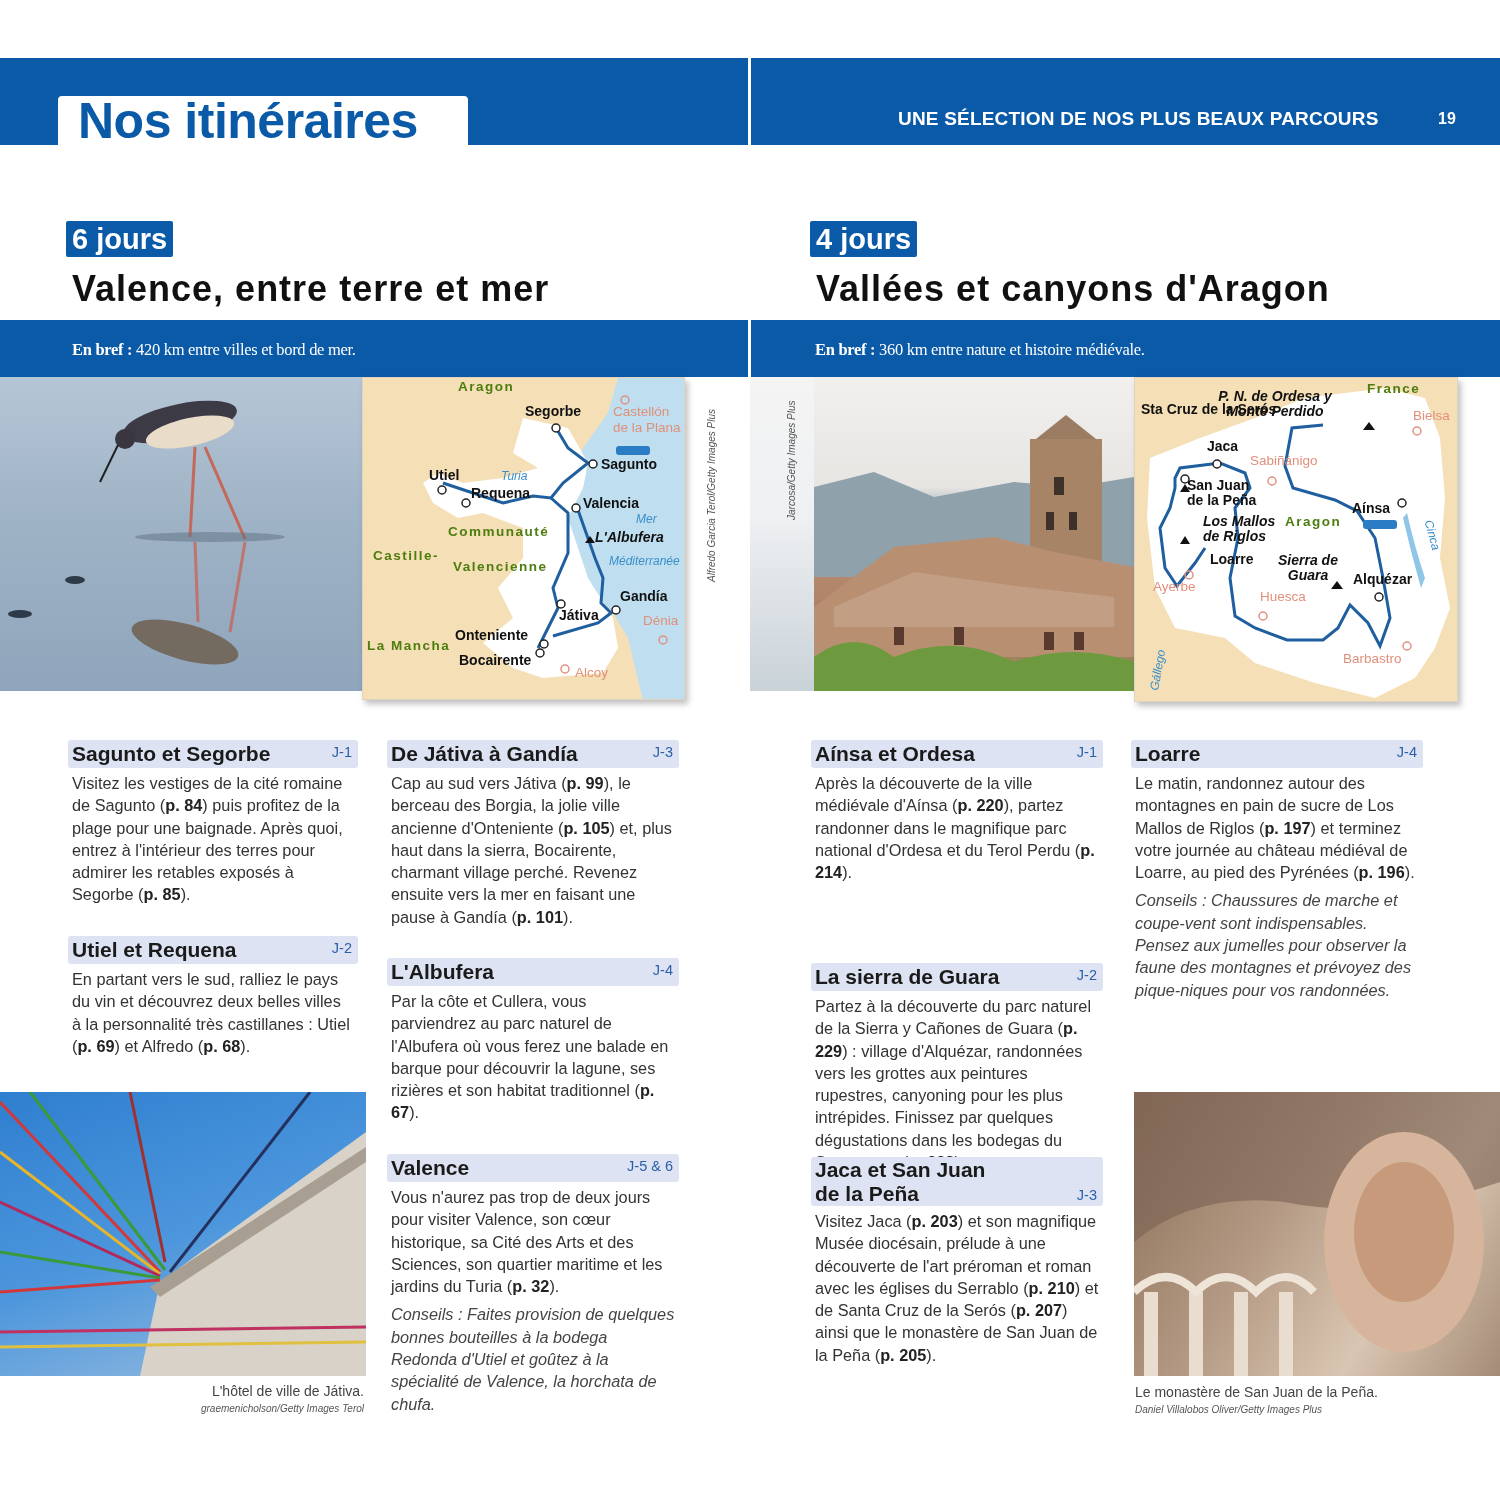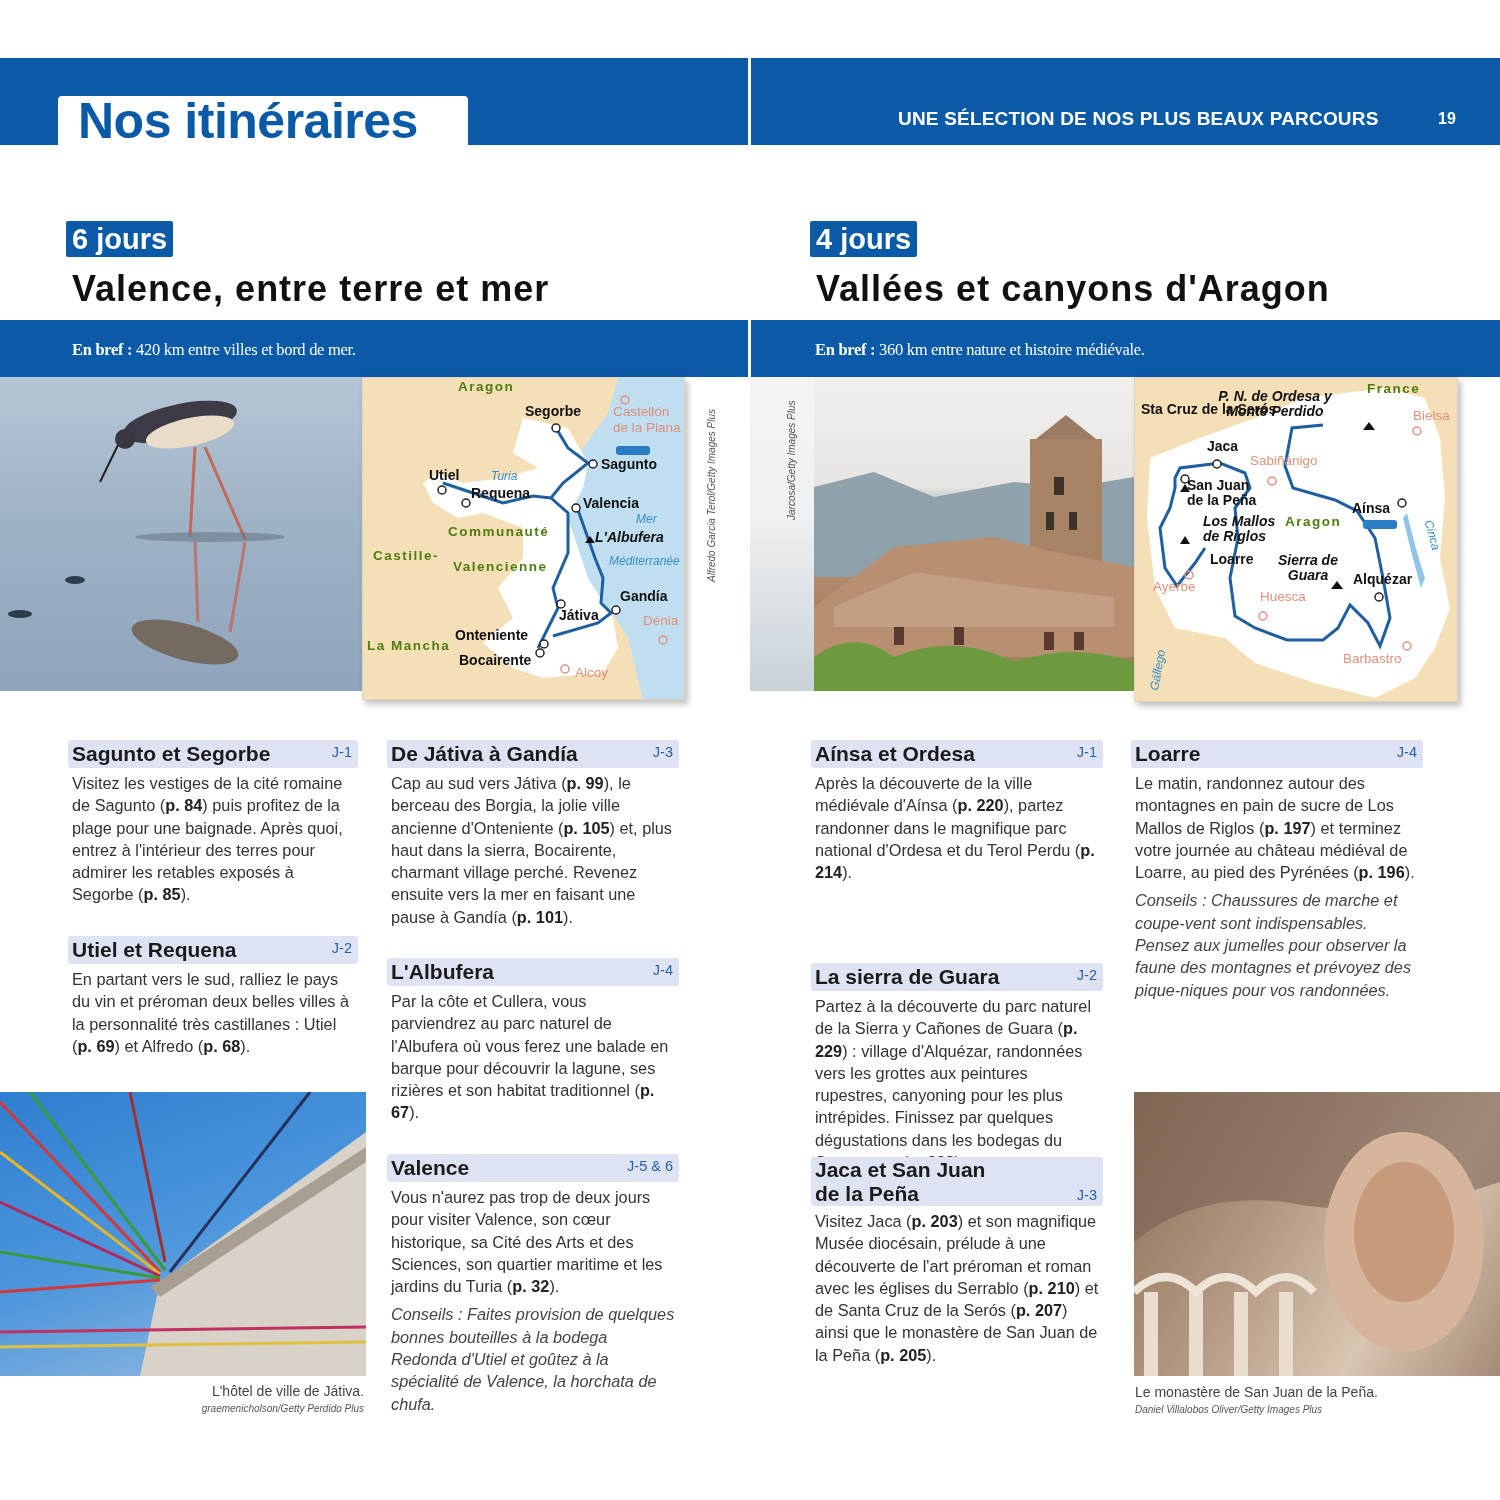--- a/index.html
+++ b/index.html
@@ -141,21 +141,21 @@
   <div class="map-label" style="left:220px; top:118px;">Valencia</div>
   <div class="map-label italic" style="left:232px; top:152px;">L'Albufera</div>
   <div class="map-label" style="left:257px; top:211px;">Gandía</div>
   <div class="map-label" style="left:196px; top:230px;">Játiva</div>
   <div class="map-label" style="left:92px; top:250px;">Onteniente</div>
   <div class="map-label" style="left:96px; top:275px;">Bocairente</div>
   <div class="map-city" style="left:250px; top:27px;">Castellón</div>
   <div class="map-city" style="left:250px; top:43px;">de la Plana</div>
   <div class="map-city" style="left:280px; top:236px;">Dénia</div>
   <div class="map-city" style="left:212px; top:288px;">Alcoy</div>
-  <div class="map-water" style="left:128px; top:91px;">Turia</div>
+  <div class="map-water" style="left:138px; top:91px;">Turia</div>
   <div class="map-water" style="left:273px; top:134px;">Mer</div>
   <div class="map-water" style="left:246px; top:176px;">Méditerranée</div>
 </div>
 <div class="abs credit-vert" style="left:706px; top:582px;">Alfredo Garcia Terol/Getty Images Plus</div>
 
 <div class="abs fade-strip"></div>
 <div class="abs credit-vert" style="left:786px; top:520px;">Jarcosa/Getty Images Plus</div>
 <div class="abs photo town-photo">
   <svg width="320" height="314" viewBox="0 0 320 314">
     <path d="M0 110 L60 95 L120 120 L200 105 L260 110 L320 100 L320 200 L0 200 Z" fill="#8fa1ab"></path>
@@ -231,21 +231,21 @@
     <span>Visitez les vestiges de la cité romaine de Sagunto (</span><b>p. 84</b><span>) puis profitez de la plage pour une baignade. Après quoi, entrez à l'intérieur des terres pour admirer les retables exposés à Segorbe (</span><b>p. 85</b><span>).</span>
   </div>
 </div>
 
 <div class="abs" style="left:68px; top:936px; width:290px;">
   <div class="day-head" style="position:relative;">
     <span class="name">Utiel et Requena</span>
     <span class="day">J-2</span>
   </div>
   <div class="day-body" style="padding:4px 4px 0;">
-    <span>En partant vers le sud, ralliez le pays du vin et préroman deux belles villes à la personnalité très castillanes : Utiel (</span><b>p. 69</b><span>) et Alfredo (</span><b>p. 68</b><span>).</span>
+    <span>En partant vers le sud, ralliez le pays du vin et découvrez deux belles villes à la personnalité très castillanes : Utiel (</span><b>p. 69</b><span>) et Alfredo (</span><b>p. 68</b><span>).</span>
   </div>
 </div>
 
 <div class="abs" style="left:387px; top:740px; width:292px;">
   <div class="day-head" style="position:relative;">
     <span class="name">De Játiva à Gandía</span>
     <span class="day">J-3</span>
   </div>
   <div class="day-body" style="padding:4px 4px 0;">
     <span>Cap au sud vers Játiva (</span><b>p. 99</b><span>), le berceau des Borgia, la jolie ville ancienne d'Onteniente (</span><b>p. 105</b><span>) et, plus haut dans la sierra, Bocairente, charmant village perché. Revenez ensuite vers la mer en faisant une pause à Gandía (</span><b>p. 101</b><span>).</span>
@@ -285,21 +285,21 @@
       <line x1="0" y1="160" x2="160" y2="186" stroke="#3a9a3a"></line>
       <line x1="0" y1="200" x2="160" y2="188" stroke="#d2383a"></line>
       <line x1="130" y1="0" x2="165" y2="170" stroke="#a03030"></line>
       <line x1="310" y1="0" x2="170" y2="180" stroke="#24305e"></line>
       <line x1="0" y1="240" x2="366" y2="235" stroke="#c03060"></line>
       <line x1="0" y1="255" x2="366" y2="250" stroke="#e0c040"></line>
     </g>
   </svg>
 </div>
 <div class="abs caption" style="left:0; top:1383px; width:364px;">L'hôtel de ville de Játiva.</div>
-<div class="abs caption-credit" style="left:0; top:1403px; width:364px; text-align:right;">graemenicholson/Getty Perdido Plus</div>
+<div class="abs caption-credit" style="left:0; top:1403px; width:364px; text-align:right;">graemenicholson/Getty Images Terol</div>
 
 <div class="abs" style="left:811px; top:740px; width:292px;">
   <div class="day-head" style="position:relative;">
     <span class="name">Aínsa et Ordesa</span>
     <span class="day">J-1</span>
   </div>
   <div class="day-body" style="padding:4px 4px 0;">
     <span>Après la découverte de la ville médiévale d'Aínsa (</span><b>p. 220</b><span>), partez randonner dans le magnifique parc national d'Ordesa et du Terol Perdu (</span><b>p. 214</b><span>).</span>
   </div>
 </div>

